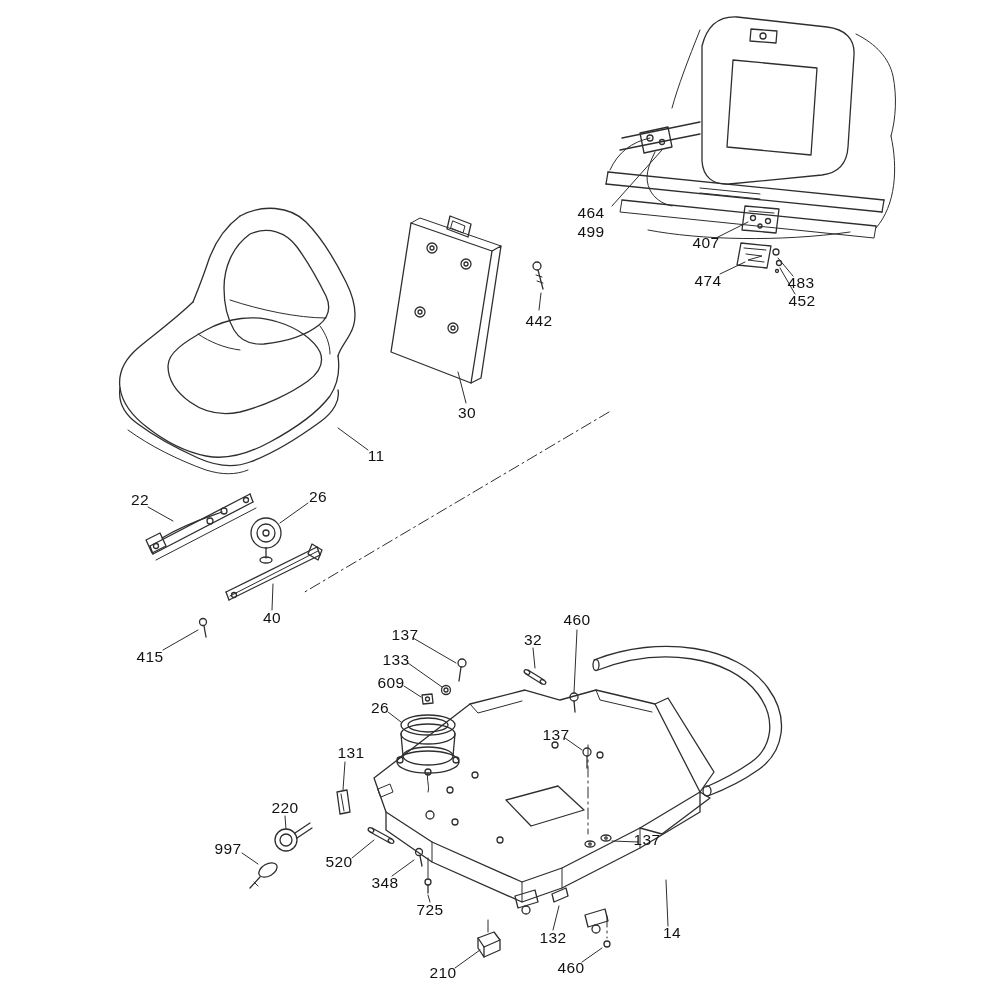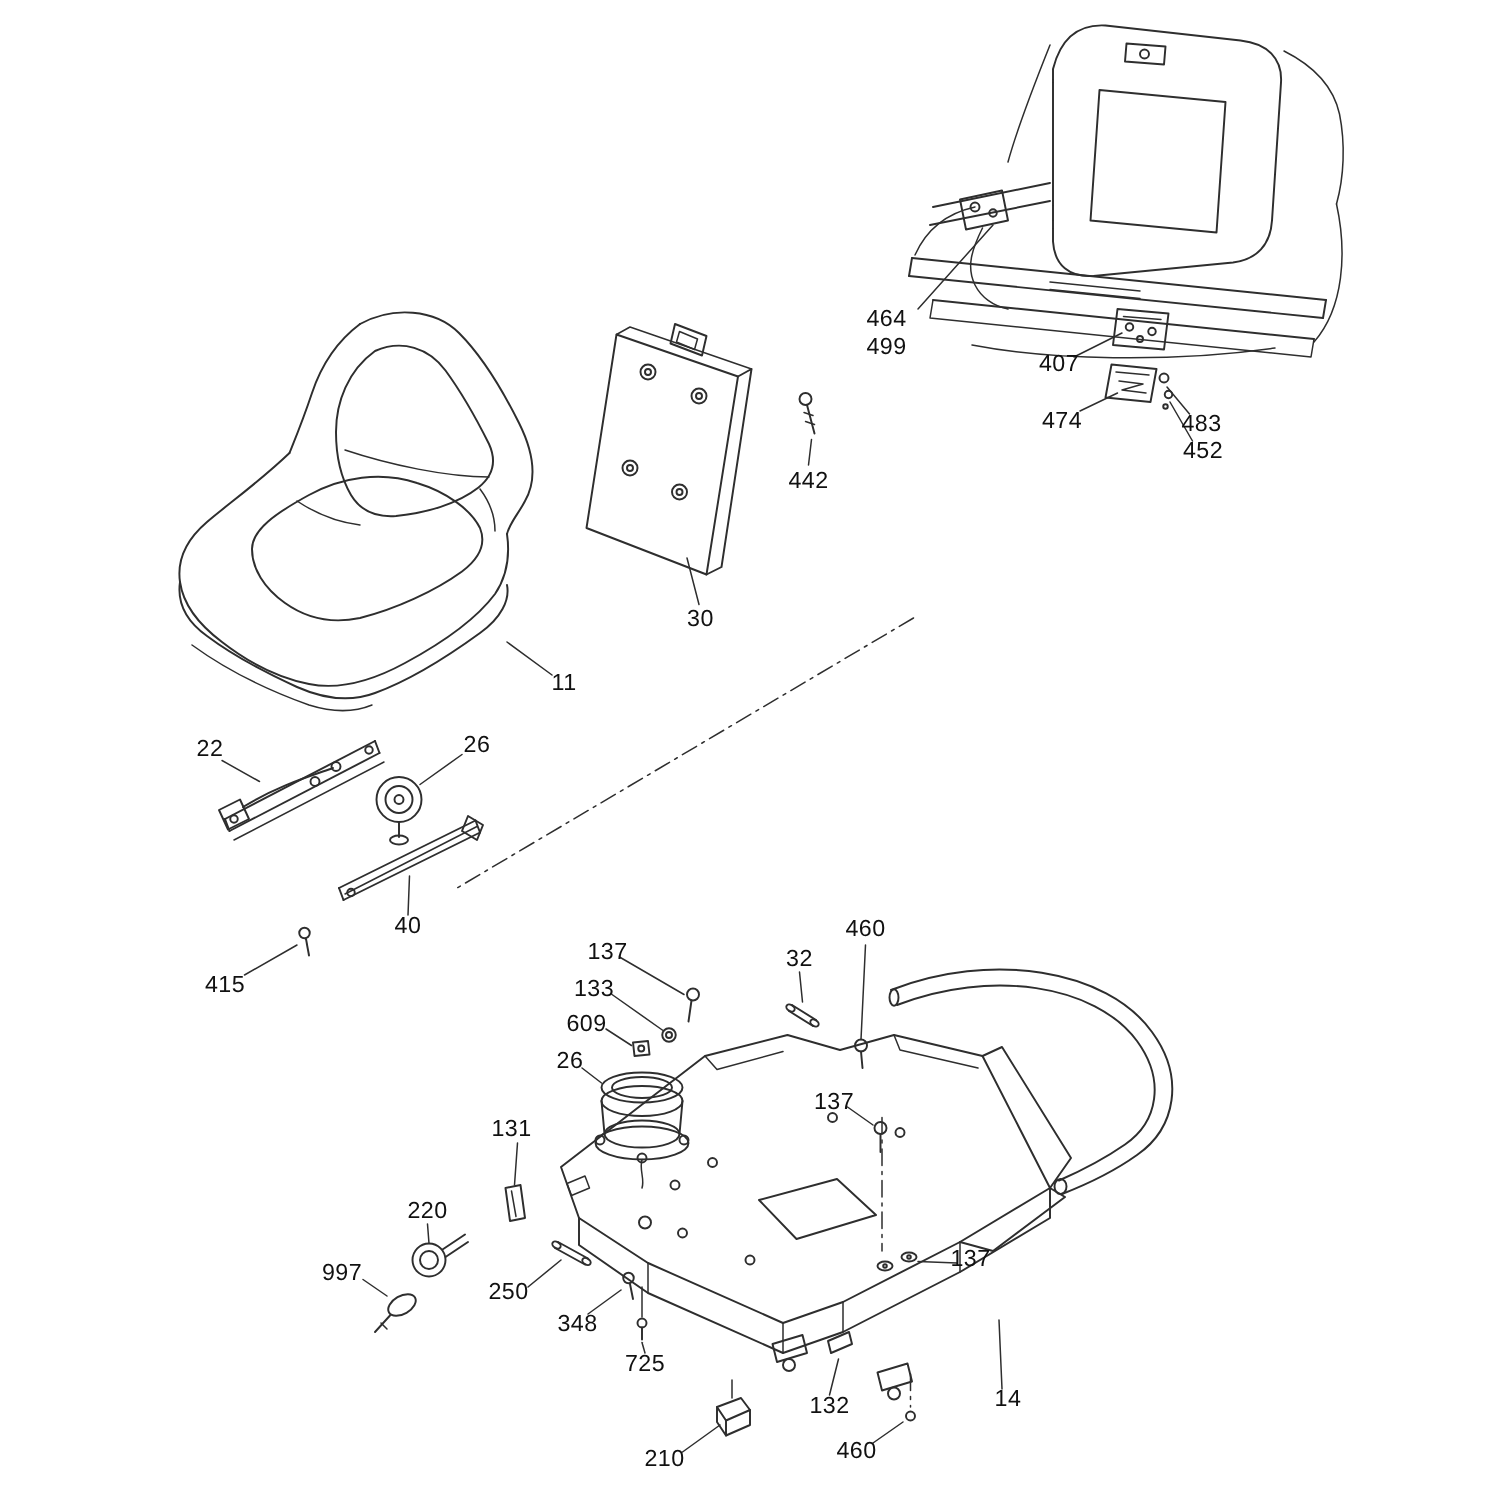--- a/index.html
+++ b/index.html
@@ -303,24 +303,24 @@
   <div class="lbl" style="left:467px;top:413px">30</div>
   <div class="lbl" style="left:376px;top:456px">11</div>
   <div class="lbl" style="left:140px;top:500px">22</div>
   <div class="lbl" style="left:318px;top:497px">26</div>
   <div class="lbl" style="left:272px;top:618px">40</div>
   <div class="lbl" style="left:150px;top:657px">415</div>
   <div class="lbl" style="left:405px;top:635px">137</div>
   <div class="lbl" style="left:396px;top:660px">133</div>
   <div class="lbl" style="left:391px;top:683px">609</div>
   <div class="lbl" style="left:380px;top:708px">26</div>
-  <div class="lbl" style="left:341px;top:753px">131</div>
+  <div class="lbl" style="left:351px;top:753px">131</div>
   <div class="lbl" style="left:285px;top:808px">220</div>
   <div class="lbl" style="left:228px;top:849px">997</div>
-  <div class="lbl" style="left:339px;top:862px">250</div>
+  <div class="lbl" style="left:339px;top:862px">520</div>
   <div class="lbl" style="left:385px;top:883px">348</div>
   <div class="lbl" style="left:430px;top:910px">725</div>
   <div class="lbl" style="left:443px;top:973px">210</div>
   <div class="lbl" style="left:553px;top:938px">132</div>
   <div class="lbl" style="left:533px;top:640px">32</div>
   <div class="lbl" style="left:577px;top:620px">460</div>
   <div class="lbl" style="left:556px;top:735px">137</div>
   <div class="lbl" style="left:647px;top:840px">137</div>
   <div class="lbl" style="left:672px;top:933px">14</div>
   <div class="lbl" style="left:571px;top:968px">460</div>

